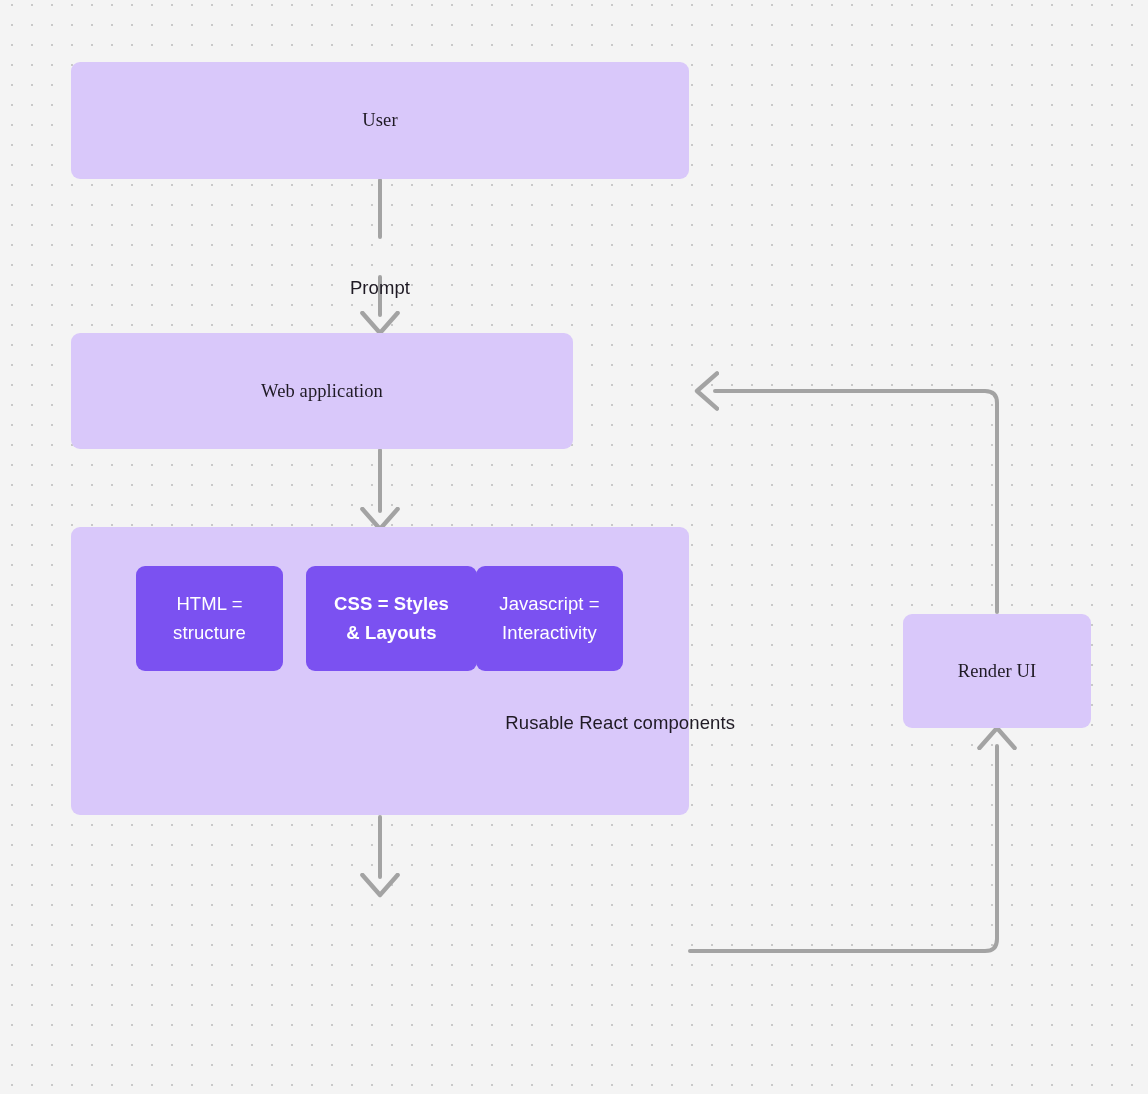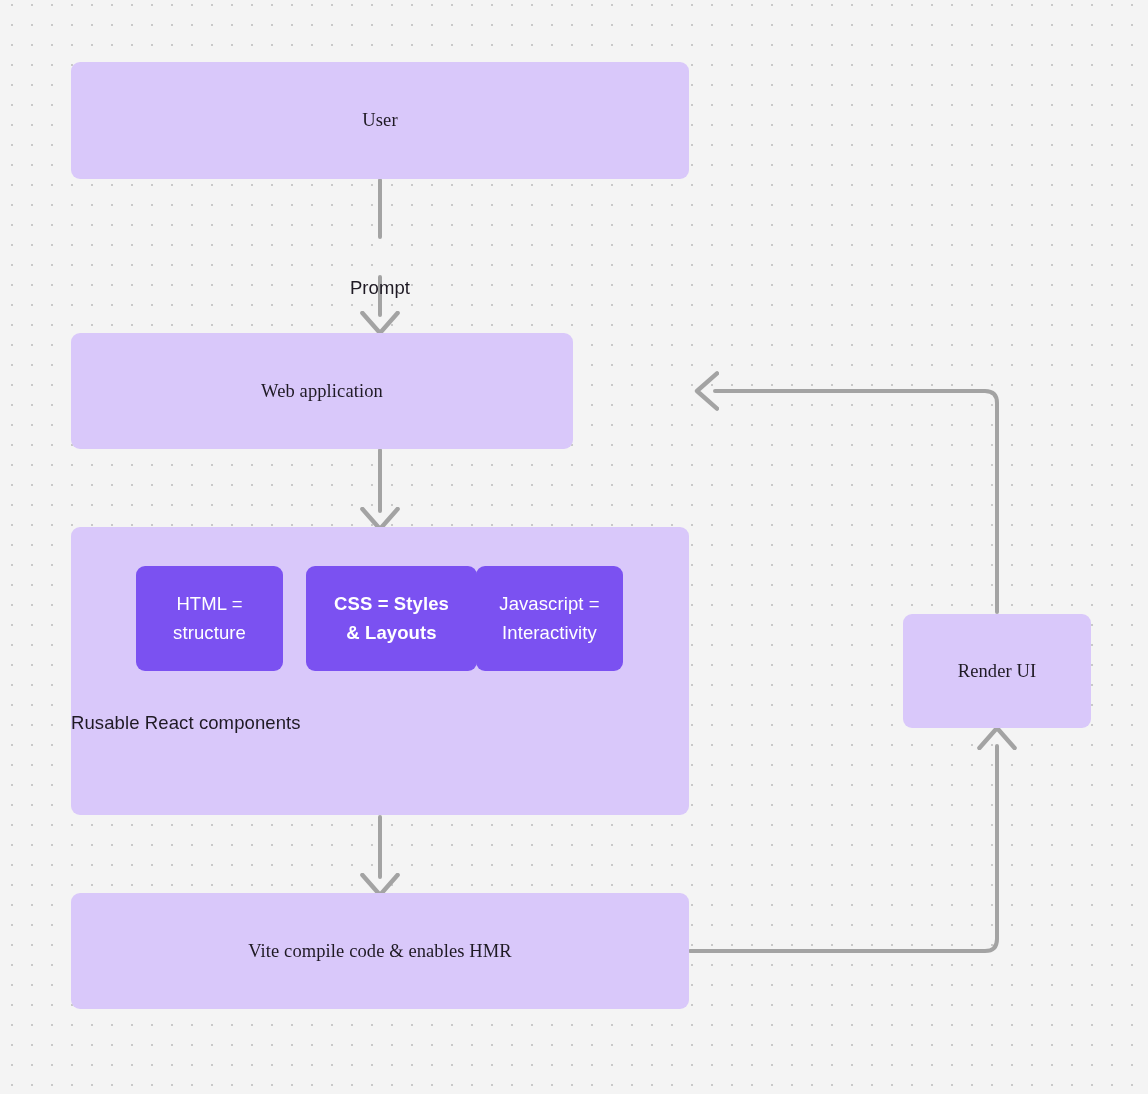--- a/index.html
+++ b/index.html
@@ -61,21 +61,21 @@
 
   #node-html   { left: 136px; top: 566px; width: 147px; height: 105px; }
   #node-css    { left: 306px; top: 566px; width: 171px; height: 105px; font-weight: bold; }
   #node-js     { left: 476px; top: 566px; width: 147px; height: 105px; }
 
   .inner-label {
     position: absolute;
     left: 71px;
     top: 712px;
     width: 664px;
-    text-align: left;
+    text-align: right;
     font-size: 18.5px;
     color: #1f1a24;
     letter-spacing: 0.1px;
   }
 
   
   .edge-layer {
     position: absolute;
     left: 0; top: 0;
     width: 1148px;
@@ -155,21 +155,18 @@
 
   <div class="node node-violet" id="node-js">
     <span>
       <span>Javascript =</span><br>
       <span>Interactivity</span>
     </span>
   </div>
 
   <div class="inner-label">Rusable React components</div>
 
-  <div class="node node-lilac" id="node-vite">
-    <span>Vite compile code &amp; enables HMR</span>
-  </div>
 
   <div class="node node-lilac" id="node-render">
     <span>Render UI</span>
   </div>
 
 </div>
 
 </body></html>

